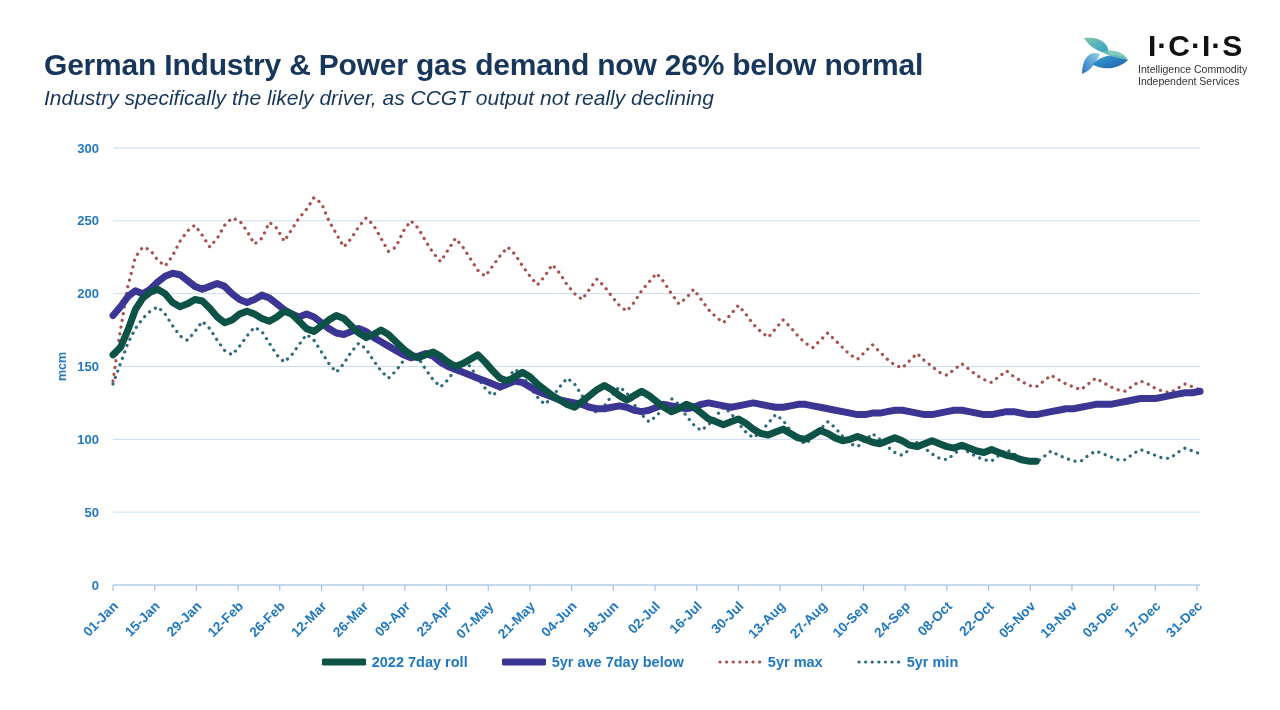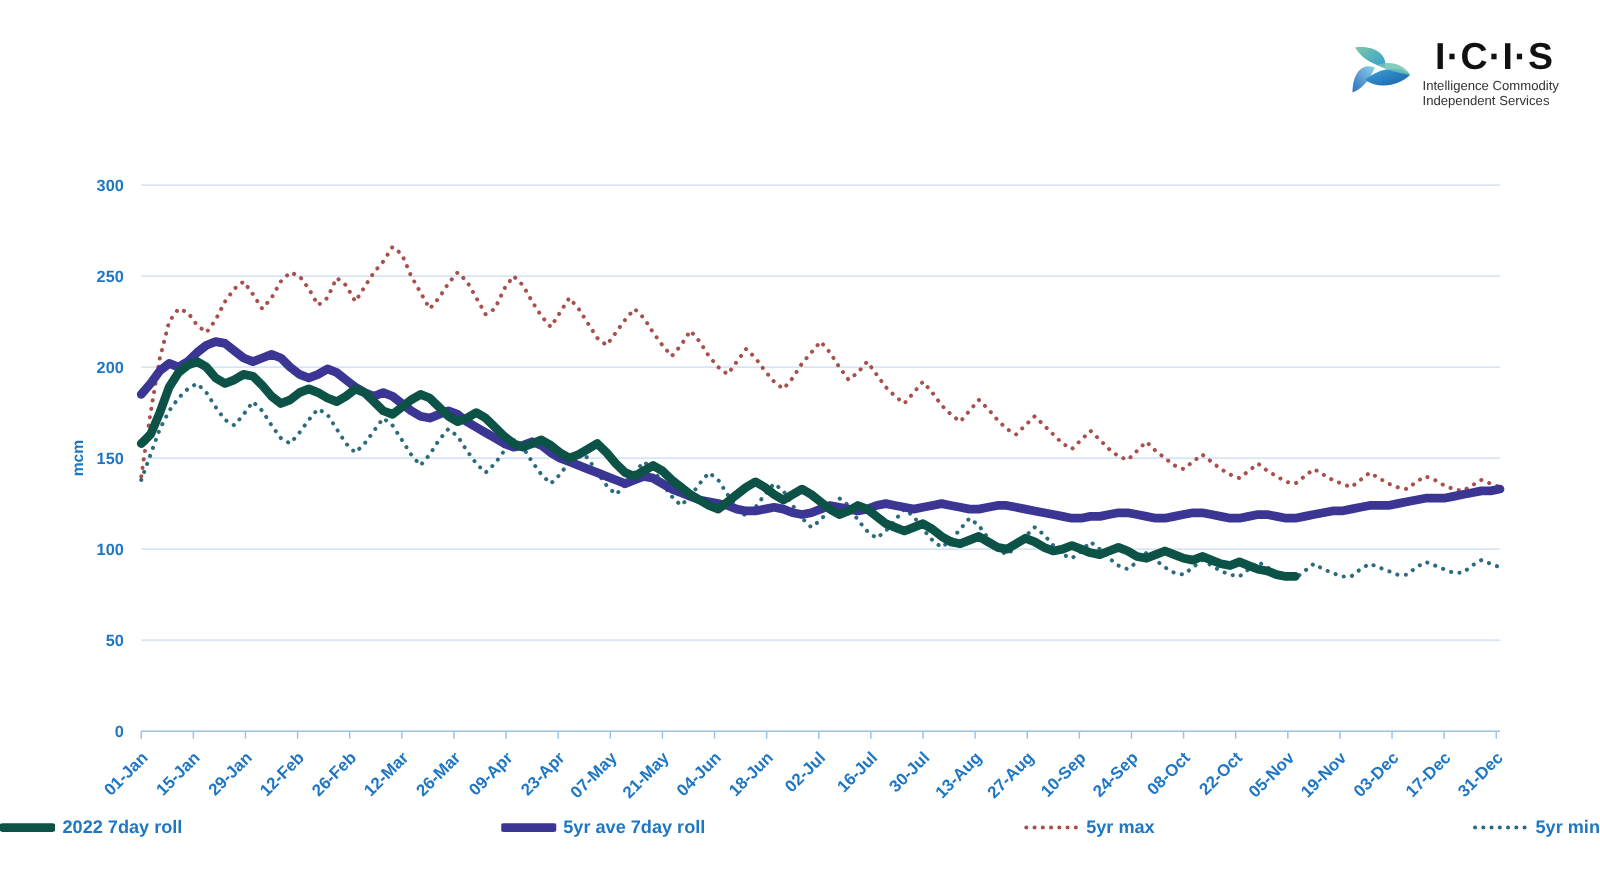--- a/index.html
+++ b/index.html
@@ -51,33 +51,35 @@
     font-family:"Liberation Sans", sans-serif;
     font-size:12.5px;font-weight:bold;fill:#1f77c4;
   }
   .gridline{stroke:#c9dcf0;stroke-width:1;}
   .axisline{stroke:#9ec3e6;stroke-width:1.2;}
   .tickmark{stroke:#9ec3e6;stroke-width:1.2;}
 
   
   .legend{
     position:absolute;left:0;top:648px;width:1280px;height:28px;
-    display:flex;justify-content:space-between;align-items:center;gap:34px;
+    display:flex;justify-content:center;align-items:center;gap:34px;
   }
   .legend-item{display:flex;align-items:center;gap:6px;}
   .legend-swatch{width:44px;height:14px;}
   .legend-label{
     font-size:14.5px;font-weight:bold;color:#1f77c4;white-space:nowrap;
   }
 </style>
 </head>
 <body>
 
 <div id="slide">
 
+  <div class="title">German Industry &amp; Power gas demand now 26% below normal</div>
+  <div class="subtitle">Industry specifically the likely driver, as CCGT output not really declining</div>
 
   <div class="logo">
     <svg class="logo-mark" viewBox="0 0 52 46">
       <defs>
         <linearGradient id="g1" x1="0" y1="0" x2="1" y2="1">
           <stop offset="0%" stop-color="#7fc6a8"></stop>
             <stop offset="100%" stop-color="#2f9fd0"></stop>
         </linearGradient>
         <linearGradient id="g2" x1="0" y1="1" x2="1" y2="0">
           <stop offset="0%" stop-color="#2f6fc0"></stop>
@@ -189,21 +191,21 @@
       <div class="legend-item">
         <svg class="legend-swatch" viewBox="0 0 44 14">
           <line x1="2" y1="7" x2="42" y2="7" stroke="#0d5246" stroke-linecap="round" stroke-width="7"></line>
         </svg>
         <span class="legend-label">2022 7day roll</span>
       </div>
       <div class="legend-item">
         <svg class="legend-swatch" viewBox="0 0 44 14">
           <line x1="2" y1="7" x2="42" y2="7" stroke="#3b3593" stroke-linecap="round" stroke-width="7"></line>
         </svg>
-        <span class="legend-label">5yr ave 7day roll</span>
+        <span class="legend-label">5yr ave 7day below</span>
       </div>
       <div class="legend-item">
         <svg class="legend-swatch" viewBox="0 0 44 14">
           <line x1="2" y1="7" x2="42" y2="7" stroke="#a8504c" stroke-linecap="round" stroke-width="3.2" stroke-dasharray="0.1 6.5"></line>
         </svg>
         <span class="legend-label">5yr max</span>
       </div>
       <div class="legend-item">
         <svg class="legend-swatch" viewBox="0 0 44 14">
           <line x1="2" y1="7" x2="42" y2="7" stroke="#2c6b7d" stroke-linecap="round" stroke-width="3.2" stroke-dasharray="0.1 6.5"></line>

